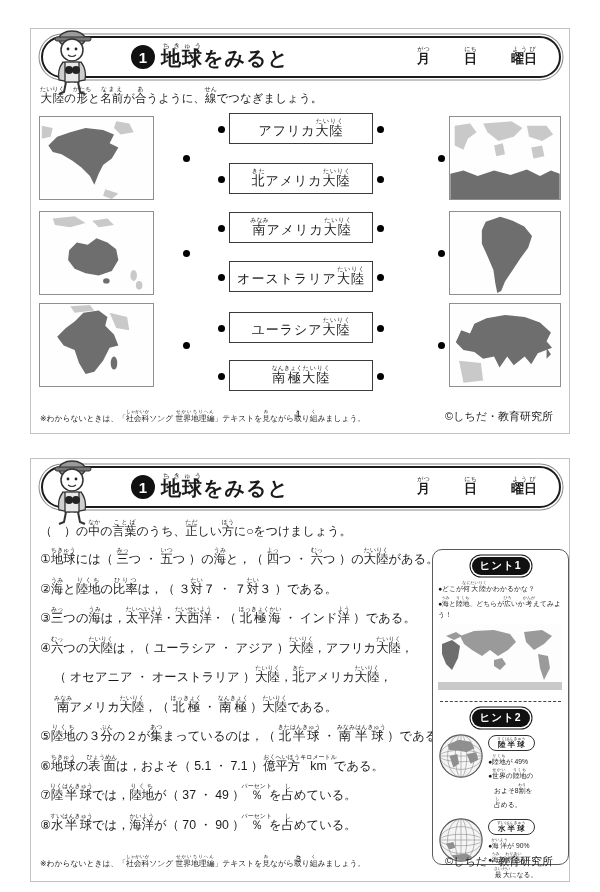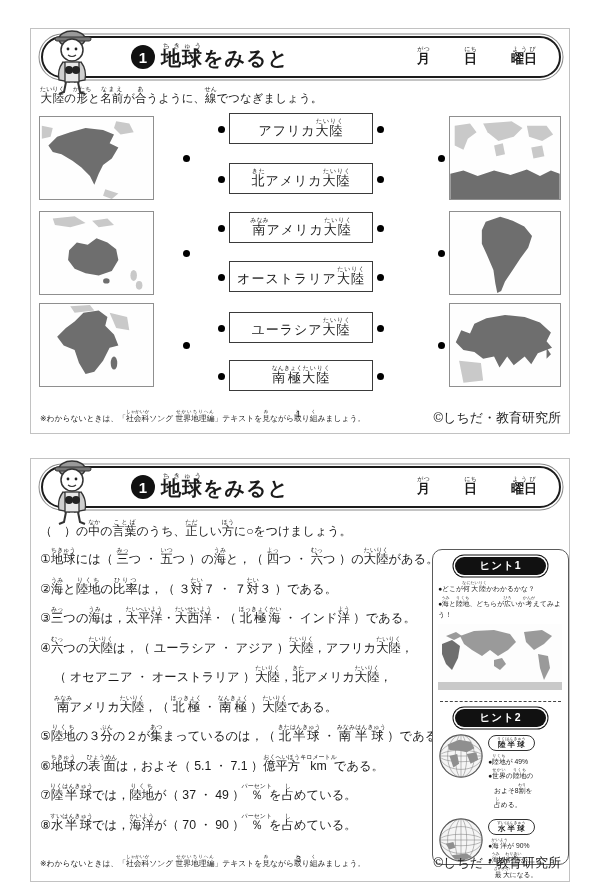--- a/index.html
+++ b/index.html
@@ -58,37 +58,37 @@
   .nb-label rt { font-size:6px; letter-spacing:0; }
   .name-box .dot-l { left:-12px; top:12px; }
   .name-box .dot-r { right:-12px; top:12px; }
 
   
   .pfoot { position:absolute; left:9px; right:8px; font-size:7.8px; color:#222; }
   #page1 .pfoot { top:380px; }
   #page2 .pfoot { top:395px; }
   .pfoot rt { font-size:4.5px; }
   .pfoot .pageno { position:absolute; left:256px; top:0; font-size:9px; }
-  .pfoot .copy { position:absolute; right:0; top:0; font-size:13px; }
+  .pfoot .copy { position:absolute; right:8px; top:0; font-size:11px; }
 
   
   .instr2 { position:absolute; left:9px; top:60px; font-size:12px; }
   .instr2 rt { font-size:6px; }
   .questions { position:absolute; left:9px; top:88px; width:392px; }
   .q-line { font-size:12.3px; margin-bottom:7.5px; white-space:nowrap; line-height:1.55; }
   .q-line rt { font-size:6px; }
   .q-indent { padding-left:14px; }
 
   .hint-panel {
     position:absolute; left:401px; top:90px; width:137px; height:316px;
     border:1.5px solid #5a5a5a; border-radius:10px; background:#fff;
     padding:7px 5px 4px 5px;
   }
   .hint-badge {
-    margin:0 auto; width:91px; background:#111; color:#fff; text-align:center;
+    margin:0 auto; width:58px; background:#111; color:#fff; text-align:center;
     font-size:10.5px; font-weight:bold; border-radius:9px; padding:2px 0;
     letter-spacing:1px; box-shadow:0 0 0 1.5px #fff, 0 0 0 2.5px #111;
   }
   .hint-bullets { margin-top:5px; font-size:6.8px; line-height:1.6; }
   .hint-bullets rt { font-size:4px; }
   .hint-map { margin-top:3px; }
   .hint-divider { border-top:1.5px dashed #444; margin:7px 2px; }
   .hemi-row { display:flex; gap:4px; margin-top:6px; align-items:flex-start; }
   .hemi-text { flex:1; }
   .hemi-pill {

